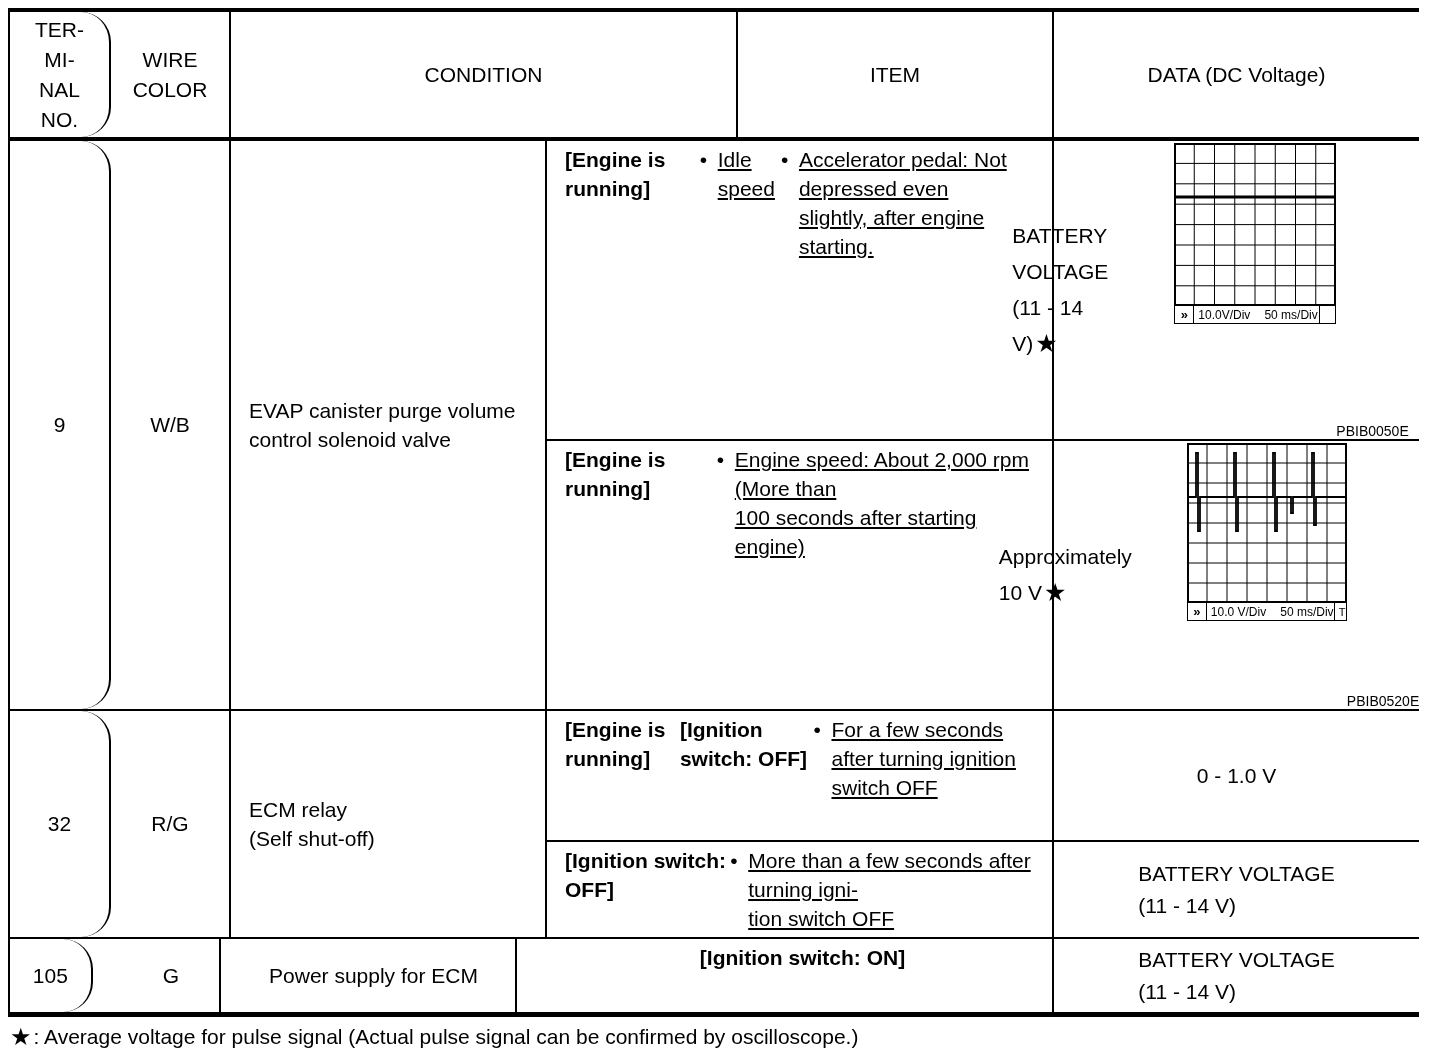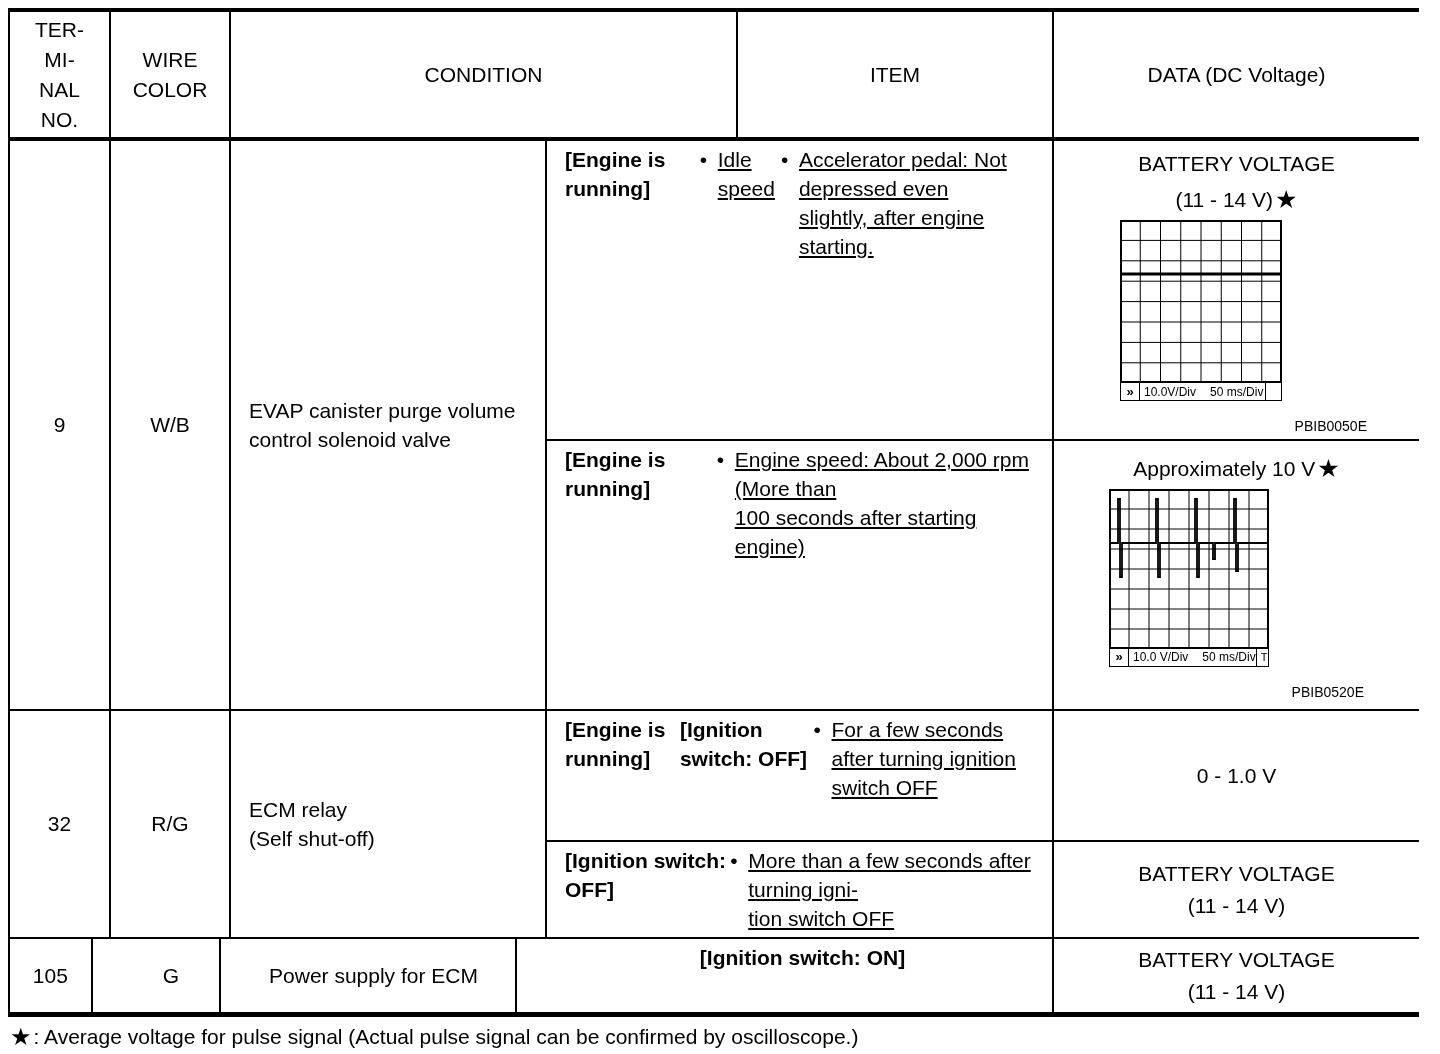--- a/index.html
+++ b/index.html
@@ -11,21 +11,21 @@
   .table {
     position:absolute; left:8px; top:8px; width:1409px;
     border-top:4px solid #000; border-left:2px solid #000; border-bottom:5px solid #000;
     box-sizing:content-box;
   }
   .hrow { display:flex; height:129px; box-sizing:border-box; border-bottom:4px solid #000; }
   .hcell {
     box-sizing:border-box; display:flex; align-items:center; justify-content:center;
     text-align:center; line-height:30px; white-space:pre-line;
   }
-  .c1 { width:101px; } .c2 { width:120px; } .c3 { width:316px; }
+  .c1 { width:101px;border-radius:30px; } .c2 { width:120px; } .c3 { width:316px; }
   .c4 { width:507px; } .c5 { width:365px; }
   .vr { border-right:2px solid #000; }
 
   .brow { display:flex; box-sizing:border-box; border-bottom:2px solid #000; }
   .brow.last { border-bottom:none; }
   .brow .kcell {
     box-sizing:border-box; display:flex; align-items:center; justify-content:center;
     text-align:center;
   }
   .brow .icell {
@@ -38,22 +38,22 @@
   .cond {
     width:507px; box-sizing:border-box; border-right:2px solid #000;
     display:flex; flex-direction:row; justify-content:center;
     padding:4px 12px 4px 18px; line-height:29px;
   }
   .chead { font-weight:bold; }
   .bullet { display:flex; }
   .bullet .dot { flex:none; width:22px; padding-left:4px; box-sizing:border-box; }
   .bullet .btxt { white-space:pre-line;text-decoration:underline; }
   .data {
-    width:365px; box-sizing:border-box; display:flex; flex-direction:column;
-    justify-content:center; align-items:center; text-align:center; line-height:32px;
+    width:365px; box-sizing:border-box; display:flex; flex-direction:row;
+    justify-content:center; align-items:center; text-align:left; line-height:32px;
   }
   .dval-wrap { line-height:36px; }
   .dval { white-space:pre-line; }
   .star { font-size:25px; line-height:1; position:relative; top:1px; padding-left:2px; }
 
   .scope { align-self:flex-start; margin-top:2px; }
   .scope.s1 { margin-left:66px; width:162px; }
   .scope.s2 { margin-left:55px; width:160px; }
   .scope svg { display:block; }
   .scope-bar {

